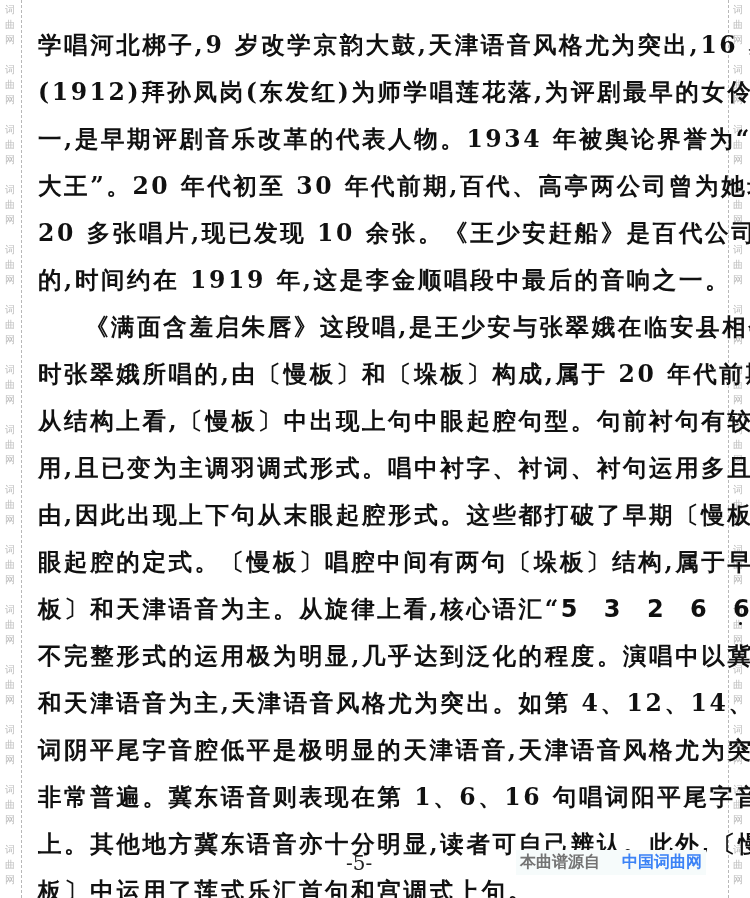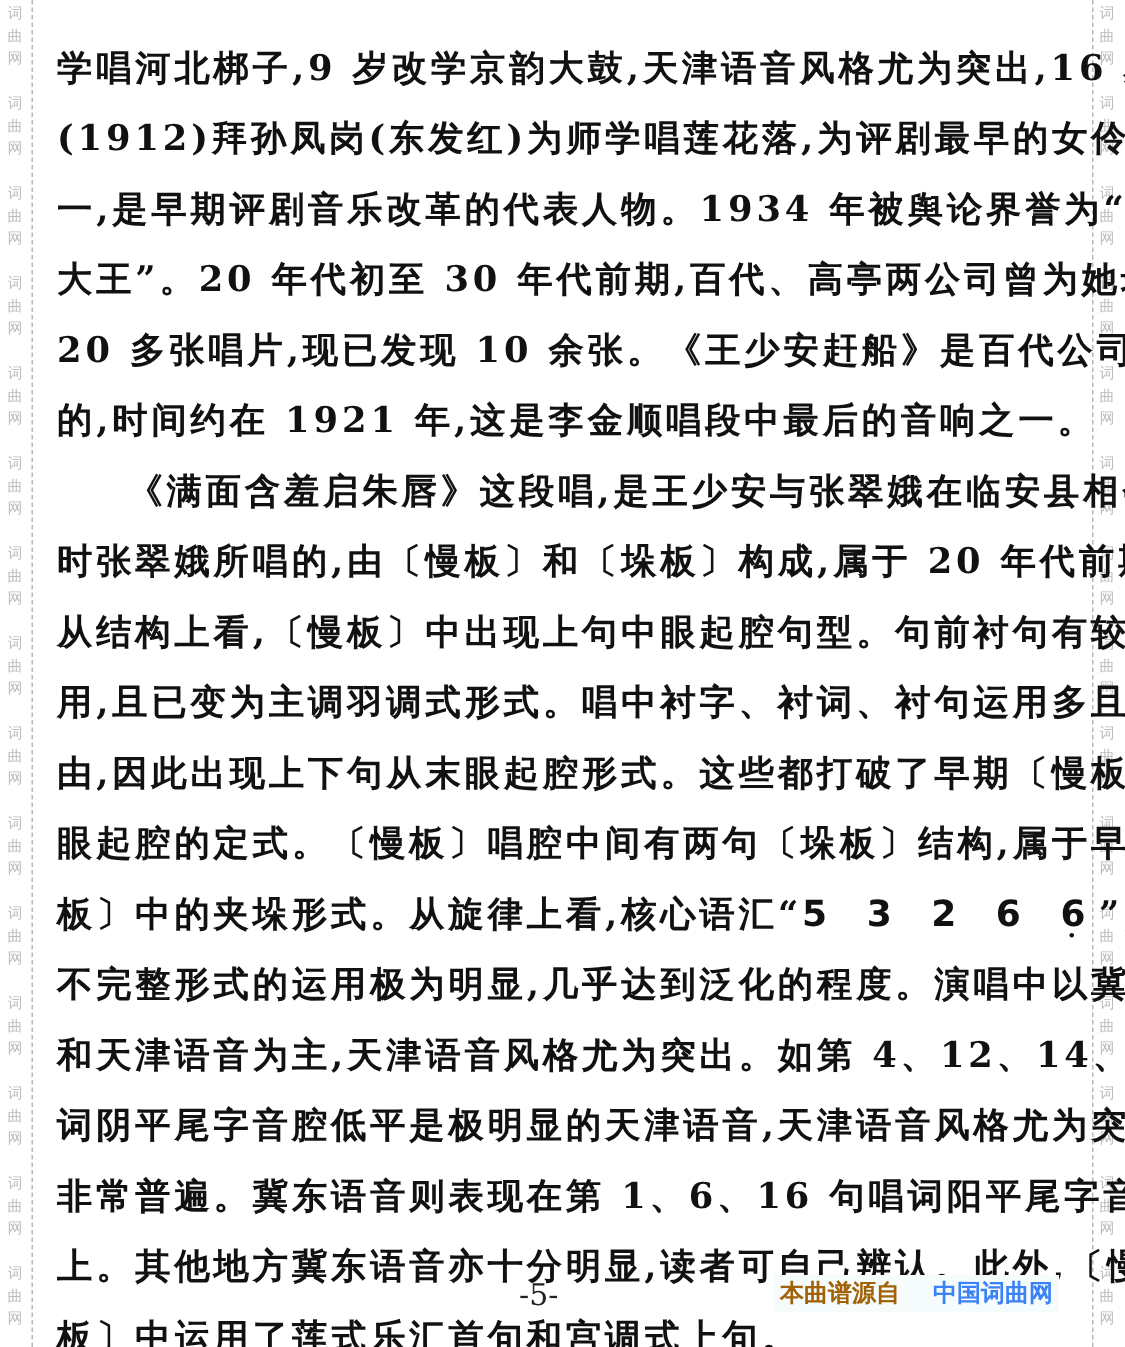--- a/index.html
+++ b/index.html
@@ -97,21 +97,21 @@
       left: 516px;
       top: 850px;
       font-family: "DejaVu Sans", sans-serif;
       font-size: 16px;
       font-weight: bold;
       display: flex;
       gap: 22px;
       background: #f6fbfb;
       padding: 2px 4px;
     }
-    .source-credit .prefix { color: #a16207; }
+    .source-credit .prefix { color: #737373; }
     .source-credit .site { color: #3b82f6; }
   </style>
 </head>
 <body>
 
 <div class="margin-rule left"></div>
 <div class="margin-rule right"></div>
 
 <div class="margin-strip left" id="wm-left">
     <div class="wm-block" style="top: 2px;">
@@ -267,28 +267,28 @@
       <span>网</span>
     </div>
   </div>
 
 <div class="page-text">
   <span class="line">学唱河北梆子,9 岁改学京韵大鼓,天津语音风格尤为突出,16 岁</span>
   <span class="line">(1912)拜孙凤岗(东发红)为师学唱莲花落,为评剧最早的女伶之</span>
   <span class="line">一,是早期评剧音乐改革的代表人物。1934 年被舆论界誉为“评剧</span>
   <span class="line">大王”。20 年代初至 30 年代前期,百代、高亭两公司曾为她录制过</span>
   <span class="line">20 多张唱片,现已发现 10 余张。《王少安赶船》是百代公司录制</span>
-  <span class="line last">的,时间约在 1921 年,这是李金顺唱段中最后的音响之一。</span>
+  <span class="line last">的,时间约在 1919 年,这是李金顺唱段中最后的音响之一。</span>
   <span class="line indent">《满面含羞启朱唇》这段唱,是王少安与张翠娥在临安县相会</span>
   <span class="line">时张翠娥所唱的,由〔慢板〕和〔垛板〕构成,属于 20 年代前期类型。</span>
   <span class="line">从结构上看,〔慢板〕中出现上句中眼起腔句型。句前衬句有较多运</span>
   <span class="line">用,且已变为主调羽调式形式。唱中衬字、衬词、衬句运用多且自</span>
   <span class="line">由,因此出现上下句从末眼起腔形式。这些都打破了早期〔慢板〕头</span>
   <span class="line">眼起腔的定式。〔慢板〕唱腔中间有两句〔垛板〕结构,属于早期〔慢</span>
-  <span class="line"><span>板〕中的夹垛形式。从旋律上看,核心语汇</span><span>“</span><span class="notation"><span>5 3 2 6 </span><span class="dot-below">6</span></span><span>”</span><span>的完整和</span></span>
+  <span class="line"><span>板〕和天津语音为主。从旋律上看,核心语汇</span><span>“</span><span class="notation"><span>5 3 2 6 </span><span class="dot-below">6</span></span><span>”</span><span>的完整和</span></span>
   <span class="line">不完整形式的运用极为明显,几乎达到泛化的程度。演唱中以冀东</span>
   <span class="line">和天津语音为主,天津语音风格尤为突出。如第 4、12、14、18 句唱</span>
   <span class="line">词阴平尾字音腔低平是极明显的天津语音,天津语音风格尤为突出</span>
   <span class="line">非常普遍。冀东语音则表现在第 1、6、16 句唱词阳平尾字音腔低平</span>
   <span class="line">上。其他地方冀东语音亦十分明显,读者可自己辨认。此外,〔慢</span>
   <span class="line last">板〕中运用了莲式乐汇首句和宫调式上句。</span>
 </div>
 
 <div class="page-number">-5-</div>
 

